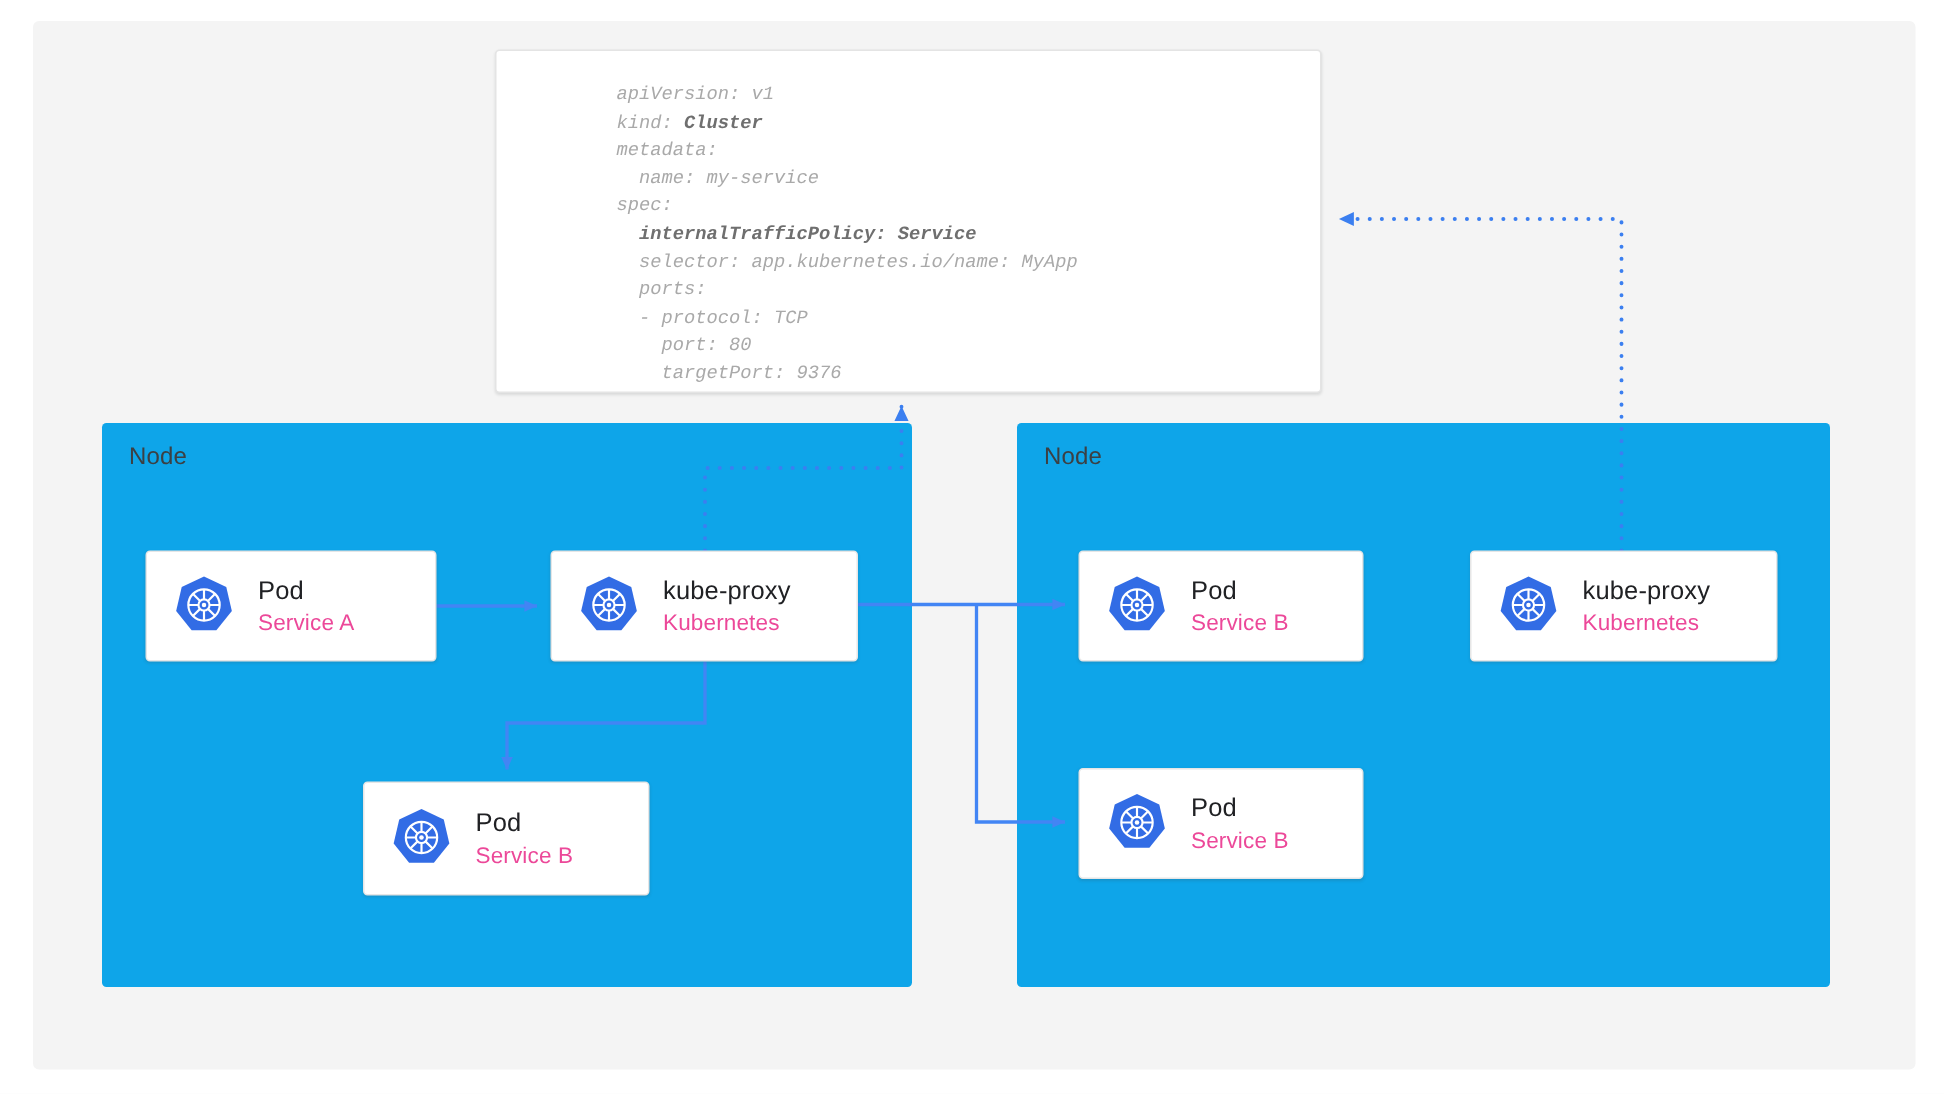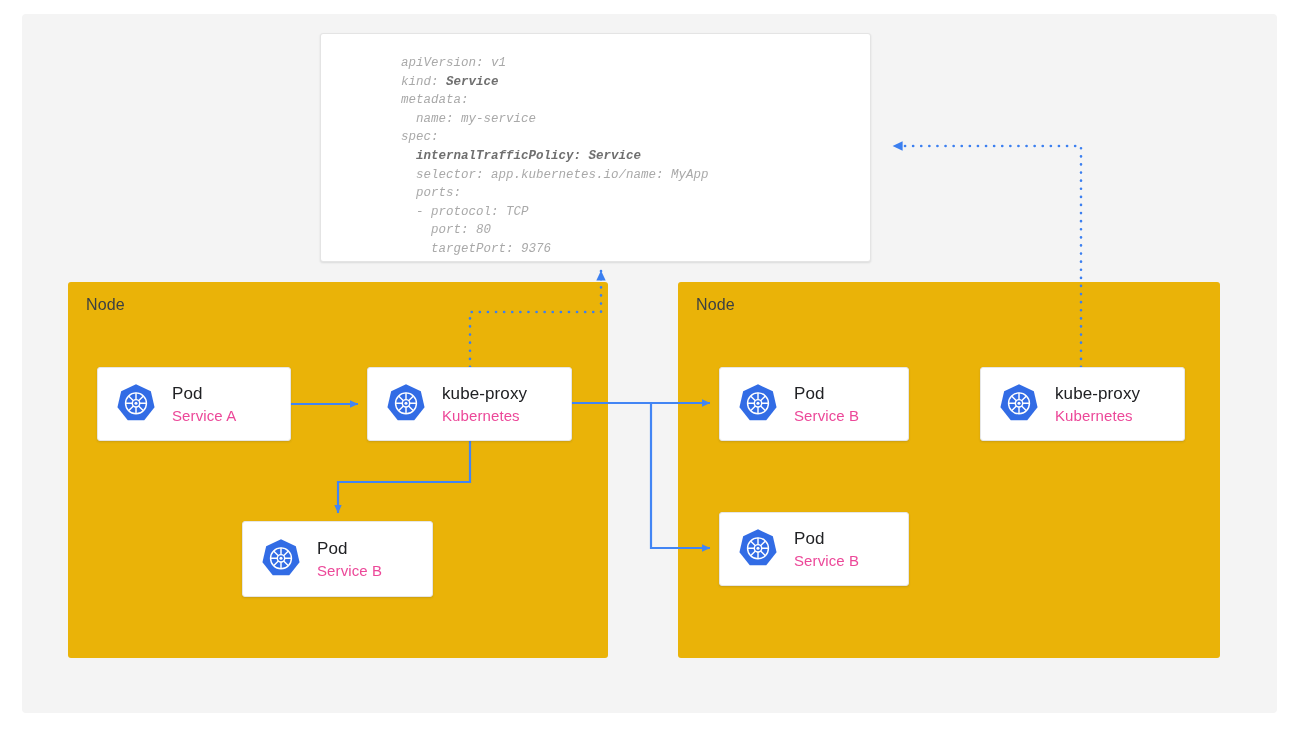--- a/index.html
+++ b/index.html
@@ -9,32 +9,32 @@
   }
 
   
   #outer-panel{
     position:absolute;left:22px;top:14px;width:1255px;height:699px;
     background:#f4f4f4;border-radius:4px;
   }
 
   
   .node-box{
-    position:absolute;background:#eab308;border-radius:3px;
+    position:absolute;background:#0ea5e9;border-radius:3px;
   }
   #node-left{left:68px;top:282px;width:540px;height:376px;}
   #node-right{left:678px;top:282px;width:542px;height:376px;}
   .node-label{
     position:absolute;left:18px;top:14px;
     font-size:16px;color:#3c4043;letter-spacing:.1px;
   }
 
   
   #yaml-card{
-    position:absolute;left:320px;top:33px;width:551px;height:229px;
+    position:absolute;left:330px;top:33px;width:551px;height:229px;
     background:#ffffff;border:1px solid #e4e4e4;border-radius:3px;
     box-shadow:0 1px 2px rgba(60,64,67,.14);
     box-sizing:border-box;
   }
   #yaml-code{
     position:absolute;left:80px;top:20px;right:10px;
     font-family:"Liberation Mono","DejaVu Sans Mono",monospace;
     font-size:12.5px;line-height:18.6px;color:#a9a9a9;
     font-style:italic;white-space:pre;
   }
@@ -81,21 +81,21 @@
 <div class="node-box" id="node-left">
   <div class="node-label">Node</div>
 </div>
 
 <div class="node-box" id="node-right">
   <div class="node-label">Node</div>
 </div>
 
 <div id="yaml-card">
   <div id="yaml-code">apiVersion: v1
-kind: <span class="b">Service</span>
+kind: <span class="b">Cluster</span>
 metadata:
   name: my-service
 spec:
 <span class="b">  internalTrafficPolicy: Service</span>
   selector: app.kubernetes.io/name: MyApp
   ports:
   - protocol: TCP
     port: 80
     targetPort: 9376</div>
 </div>

